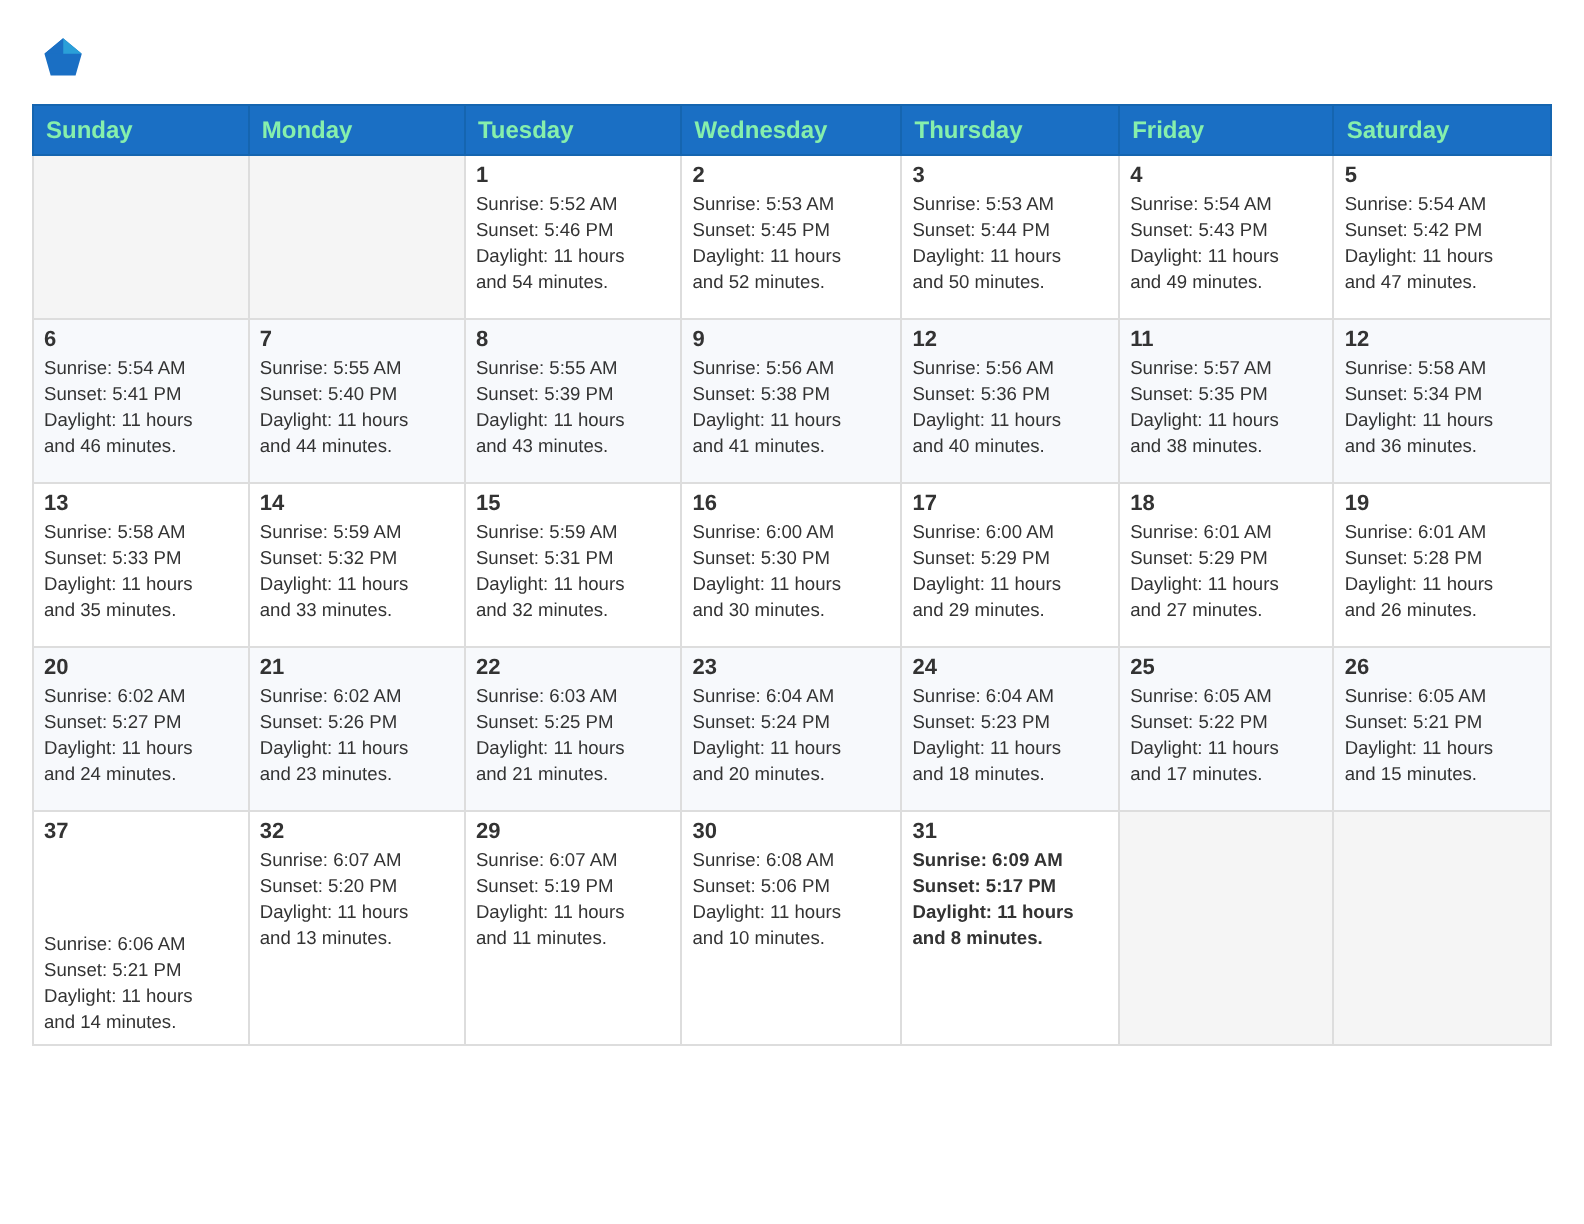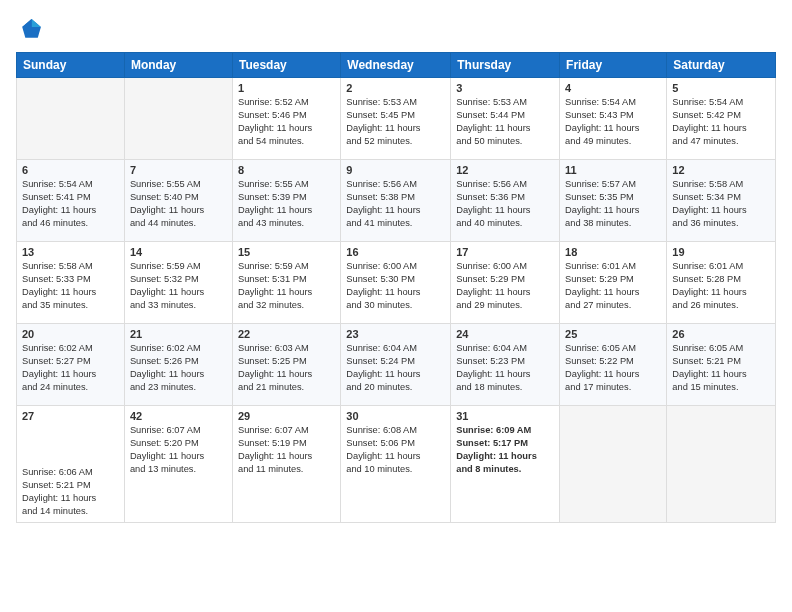--- a/index.html
+++ b/index.html
@@ -50,21 +50,21 @@
       font-size: 14px;
       color: #555;
     }
     .calendar {
       width: 100%;
       border-collapse: collapse;
       border: 1px solid #ccc;
     }
     .calendar th {
       background-color: #1a6fc4;
-      color: #ffffff;
+      color: #86efac;
       font-size: 12px;
       font-weight: bold;
       padding: 5px 6px;
       text-align: left;
       border: 1px solid #1565b0;
     }
     .calendar td {
       vertical-align: top;
       padding: 4px 5px;
       border: 1px solid #ddd;
@@ -313,28 +313,28 @@
           <td>
             <span class="day-num">26</span>
             <div class="day-info" style="white-space: pre-line;">Sunrise: 6:05 AM
 Sunset: 5:21 PM
 Daylight: 11 hours
 and 15 minutes.</div>
           </td>
         </tr>
         <tr>
           <td>
-            <span class="day-num">27</span>
+            <span class="day-num">37</span>
             <div class="day-info" style="white-space: pre-line; margin-top: 44px;">Sunrise: 6:06 AM
 Sunset: 5:21 PM
 Daylight: 11 hours
 and 14 minutes.</div>
           </td>
           <td>
-            <span class="day-num">42</span>
+            <span class="day-num">32</span>
             <div class="day-info" style="white-space: pre-line;">Sunrise: 6:07 AM
 Sunset: 5:20 PM
 Daylight: 11 hours
 and 13 minutes.</div>
           </td>
           <td>
             <span class="day-num">29</span>
             <div class="day-info" style="white-space: pre-line;">Sunrise: 6:07 AM
 Sunset: 5:19 PM
 Daylight: 11 hours

